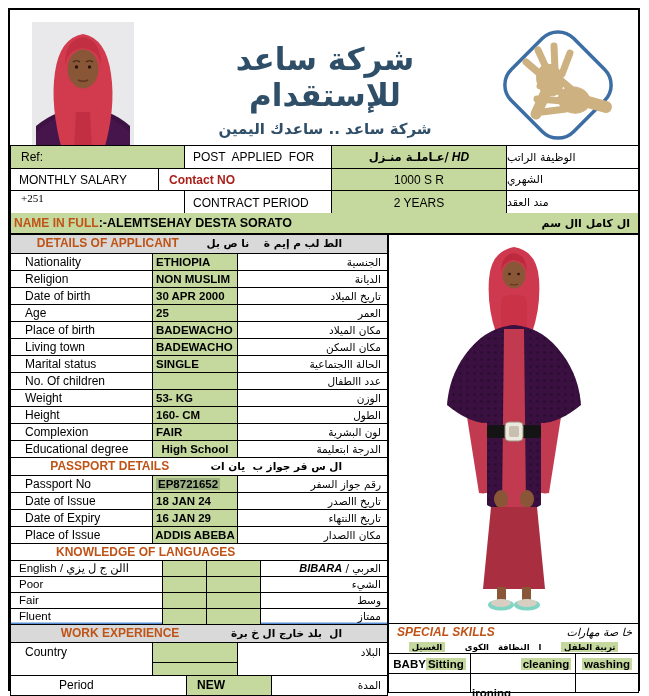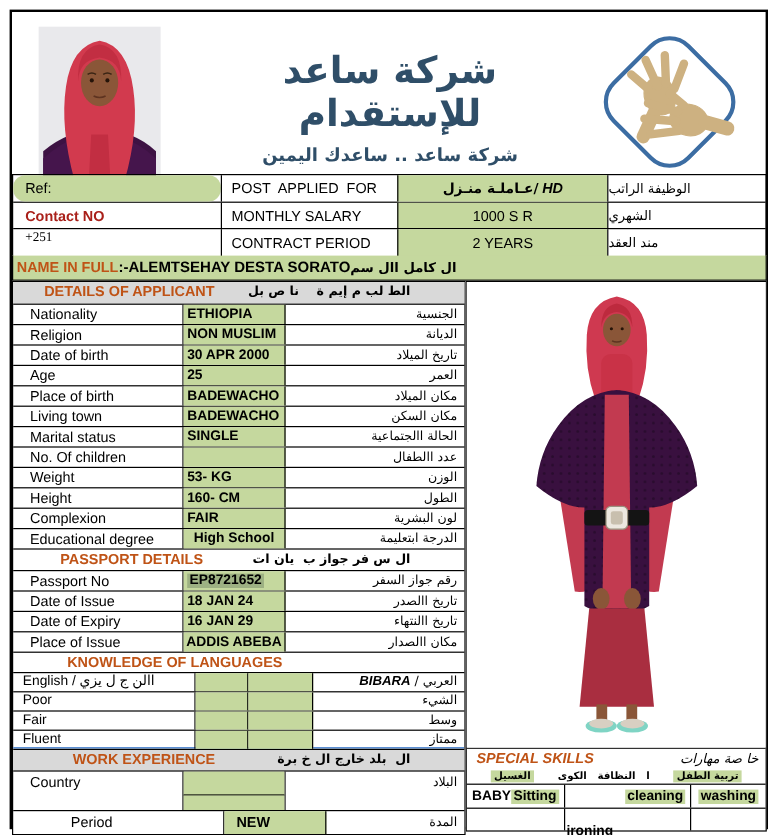--- a/index.html
+++ b/index.html
@@ -30,31 +30,31 @@
   .reftbl{position:absolute;left:10px;top:145px;width:629px;border:1.5px solid var(--bd);}
   .rrow{display:flex;height:22px;border-top:1px solid var(--bd);}
   .rrow:first-child{border-top:none;}
   .rrow.h24{height:24px;}
   .rcell{border-left:1px solid var(--bd);display:flex;align-items:center;font-size:12px;}
   .rcell:first-child{border-left:none;}
   .rc1{width:173px;padding-left:10px;}
   .rc2{width:147px;padding-left:8px;white-space:pre;}
   .rc3{width:175px;justify-content:center;background:var(--green);}
   .rc4{flex:1;justify-content:flex-end;padding-right:8px;direction:rtl;font-family:"DejaVu Sans",sans-serif;font-size:11px;}
-  .ref-green{background:var(--green);border-radius:10px;}
+  .ref-green{background:var(--green);}
   .contact{color:var(--red);font-weight:bold;}
   .plus{font-family:"Liberation Serif",serif;font-size:11px;align-self:flex-start;padding-top:1px;}
   .vhd-ar{font-family:"DejaVu Sans",sans-serif;font-weight:bold;font-size:11.5px;}
   .vhd-en{font-weight:bold;font-style:italic;margin-left:3px;}
 
   .namerow{position:absolute;left:10px;top:213px;width:629px;height:21px;background:var(--green);
     border:1.5px solid var(--bd);border-top:none;display:flex;align-items:center;}
   .namerow .nlabel{color:var(--orange);font-weight:bold;font-size:12px;padding-left:3px;}
   .namerow .nvalue{font-weight:bold;font-size:12.5px;}
-  .namerow .nar{flex:1;text-align:left;padding-right:8px;direction:rtl;font-family:"DejaVu Sans",sans-serif;font-size:11px;font-weight:bold;}
+  .namerow .nar{flex:1;text-align:right;padding-right:8px;direction:rtl;font-family:"DejaVu Sans",sans-serif;font-size:11px;font-weight:bold;}
 
   
   .ltbl{position:absolute;left:10px;top:234px;width:378px;border:1.5px solid var(--bd);background:#fff;}
   .lrow{display:flex;border-top:1px solid var(--bd);height:17px;align-items:stretch;}
   .lrow:first-child{border-top:none;}
   .sechdr{height:18px;display:flex;border-top:1px solid var(--bd);}
   .sechdr .st{width:227px;text-align:center;color:var(--orange);font-weight:bold;font-size:12px;line-height:17px;}
   .sechdr .star{flex:1;text-align:right;direction:rtl;font-family:"DejaVu Sans",sans-serif;font-size:10.5px;font-weight:bold;line-height:17px;padding-left:2px;white-space:pre;}
   .sechdr.gray{background:var(--gray);}
   .star.pad{padding-right:45px;}
@@ -150,22 +150,22 @@
     <div class="rrow">
       <div class="rcell rc1 ref-green">Ref:</div>
       <div class="rcell rc2">POST  APPLIED  FOR</div>
       <div class="rcell rc3">
         <span class="vhd-ar">عـاملـة منـزل/</span>
         <span class="vhd-en">HD</span>
       </div>
       <div class="rcell rc4">الوظيفة الراتب</div>
     </div>
     <div class="rrow">
+      <div class="rcell rc2">MONTHLY SALARY</div>
       <div class="rcell rc1 contact">Contact NO</div>
-      <div class="rcell rc2">MONTHLY SALARY</div>
       <div class="rcell rc3">1000 S R</div>
       <div class="rcell rc4">الشهري</div>
     </div>
     <div class="rrow h24">
       <div class="rcell rc1 plus">+251</div>
       <div class="rcell rc2">CONTRACT PERIOD</div>
       <div class="rcell rc3">2 YEARS</div>
       <div class="rcell rc4">مند العقد</div>
     </div>
   </div>

